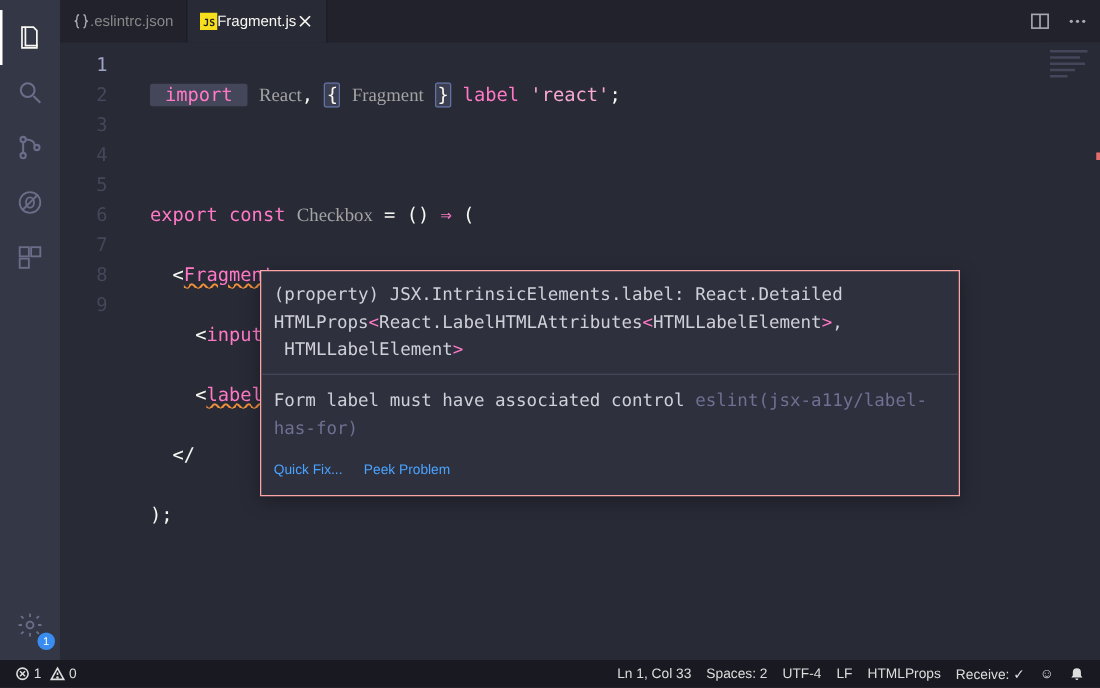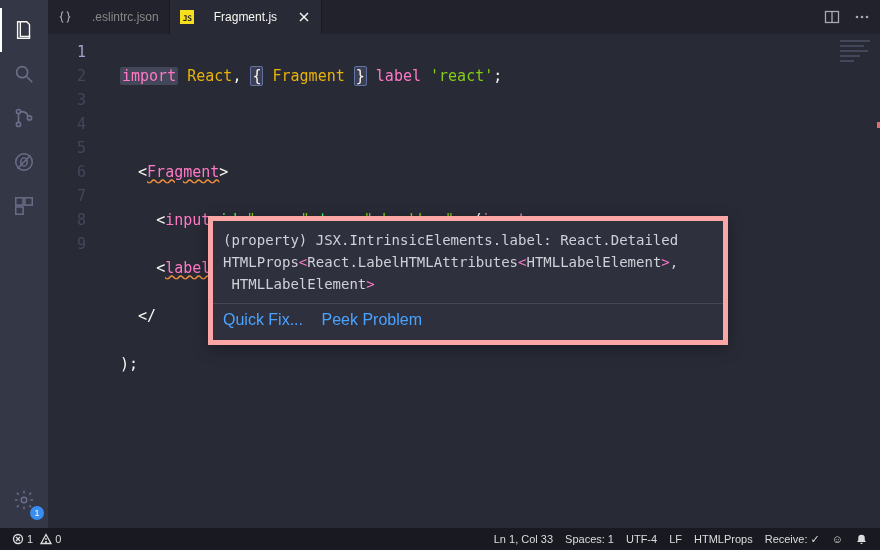--- a/index.html
+++ b/index.html
@@ -61,21 +61,21 @@
   .tab-bar {
     height: 34px;
     background: #21222c;
     display: flex;
     align-items: stretch;
   }
   .tab {
     display: flex;
     align-items: center;
     padding: 0 10px;
-    gap: 20px;
+    gap: 0;
     color: #888;
     border-right: 1px solid #191a21;
     cursor: pointer;
     font-size: 12px;
   }
   .tab.active {
     background: #282a36;
     color: #f8f8f2;
   }
   .tab-icon { width: 14px; height: 14px; display: flex; align-items:center; justify-content:center; }
@@ -113,28 +113,28 @@
     position: absolute;
     left: 72px; top: 6px;
     white-space: pre;
     color: #f8f8f2;
   }
   .code-block .ln { height: 24px; position: relative; }
   .hl-line { position:absolute; left:0; right:0; top:0; height:24px; background:rgba(255,255,255,0.03); z-index:-1; }
 
   
   .kw   { color: #ff79c6; }
-  .ident{ color: #eab308; }
-  .str  { color: #84cc16; }
+  .ident{ color: #a3a3a3; font-family: Liberation Serif, serif; }
+  .str  { color: #f9a8d4; }
   .tag  { color: #ff79c6; }
   .attr { color: #50fa7b; }
   .punct{ color: #f8f8f2; }
   .arrow{ color: #ff79c6; }
   .selbr { background: #3c3f52; border:1px solid #6272a4; padding:0 1px; border-radius:2px; }
-  .hlimport { background:#44475a; border-radius:2px; padding:0 2px; }
+  .hlimport { background:#44475a; border-radius:2px; padding:0 12px; }
   .sq-under { text-decoration-line: underline; text-decoration-style: wavy; text-decoration-color:#f08f3c; }
 
   .minimap {
     position: absolute;
     right: 0; top: 0;
     width: 46px; height: 100%;
     background: #282a36;
   }
   .minimap-stripe {
     position: absolute;
@@ -145,23 +145,23 @@
   }
   .overview {
     position: absolute;
     right: 0; top: 0; width: 15px; height: 100%;
   }
 
   
   .hover-box {
     position: absolute;
     left: 160px; top: 182px;
-    width: 520px;
+    width: 560px;
     background: #2e303e;
-    border: 5px solid #fca5a5;
+    border: 1px solid #fca5a5;
     box-shadow: 0 4px 14px rgba(0,0,0,0.35);
     font-family: 'Consolas','Menlo',monospace;
     font-size: 14px;
     z-index: 50;
   }
   .hover-sig {
     padding: 8px 10px;
     line-height: 22px;
     color: #d0d0d8;
     white-space: pre-wrap;
@@ -169,21 +169,21 @@
   .hover-div { height: 1px; background: #44475a; }
   .hover-msg {
     padding: 10px 10px 6px;
     color: #d0d0d8;
     line-height: 22px;
   }
   .hover-msg .rule { color: #6e7191; }
   .hover-links {
     padding: 4px 10px 8px;
     font-family: 'Segoe UI', Arial, sans-serif;
-    font-size: 16px;
+    font-size: 11px;
   }
   .hover-links a {
     color: #4aa3ff;
     cursor: pointer;
     margin-right: 14px;
   }
 
   
   .status-bar {
     height: 22px;
@@ -309,33 +309,37 @@
         <div>5</div>
         <div>6</div>
         <div>7</div>
         <div>8</div>
         <div>9</div>
       </div>
 
       <div class="code-block">
 <div class="ln"><div class="hl-line"></div><span class="kw hlimport">import</span> <span class="ident">React</span><span class="punct">, </span><span class="punct selbr">{</span> <span class="ident">Fragment</span> <span class="punct selbr">}</span><span class="kw"> label </span><span class="str">'react'</span><span class="punct">;</span></div>
 <div class="ln"></div>
+<div class="ln"><span class="kw">export</span> <span class="kw">const</span> <span class="ident">Checkbox</span><span class="punct"> = () </span><span class="arrow">⇒</span><span class="punct"> (</span></div>
 <div class="ln">  <span class="punct">&lt;</span><span class="tag sq-under">Fragment</span><span class="punct">&gt;</span></div>
 <div class="ln">    <span class="punct">&lt;</span><span class="tag">input</span> <span class="attr">id</span><span class="kw">=</span><span class="str">"promo"</span> <span class="attr">type</span><span class="kw">=</span><span class="str">"checkbox"</span><span class="punct">&gt;&lt;/</span><span class="tag">input</span><span class="punct">&gt;</span></div>
 <div class="ln">    <span class="punct">&lt;</span><span class="tag sq-under">label</span><span class="punct">&gt;</span><span class="ident">Receive promotional offers?</span><span class="punct">&lt;/</span><span class="tag">label</span><span class="punct">&gt;</span></div>
 <div class="ln">  <span class="punct">&lt;/</span></div>
 <div class="ln"><span class="punct">);</span></div>
 <div class="ln"></div>
       </div>
 
       <div class="hover-box">
         <div class="hover-sig"><span>(property) JSX.IntrinsicElements.label: React.Detailed</span>
 <span>HTMLProps</span><span class="kw">&lt;</span><span>React.LabelHTMLAttributes</span><span class="kw">&lt;</span><span>HTMLLabelElement</span><span class="kw">&gt;</span><span>,</span>
 <span> HTMLLabelElement</span><span class="kw">&gt;</span></div>
         <div class="hover-div"></div>
+        <div class="hover-msg">
+          <span>Form label must have associated control</span> <span class="rule">eslint(jsx-a11y/label-has-for)</span>
+        </div>
         <div class="hover-links">
           <a>Quick Fix...</a>
           <a>Peek Problem</a>
         </div>
       </div>
 
       <div class="minimap">
         <div style="position:absolute;left:6px;top:6px;width:30px;height:2px;background:#44475a;"></div>
         <div style="position:absolute;left:6px;top:11px;width:24px;height:2px;background:#44475a;"></div>
         <div style="position:absolute;left:6px;top:16px;width:28px;height:2px;background:#44475a;"></div>
@@ -363,21 +367,21 @@
         <svg width="12" height="12" viewBox="0 0 12 12" fill="none" stroke="currentColor" stroke-width="1.3">
           <path d="M6 1.5l5 9H1z"></path>
           <line x1="6" y1="5" x2="6" y2="7"></line>
           <circle cx="6" cy="9" r="0.4" fill="currentColor"></circle>
         </svg>
       </span>
     <span>0</span>
   </div>
   <div class="spacer"></div>
   <div class="sb-item">Ln 1, Col 33</div>
-  <div class="sb-item">Spaces: 1</div>
+  <div class="sb-item">Spaces: 2</div>
   <div class="sb-item">UTF-4</div>
   <div class="sb-item">LF</div>
   <div class="sb-item">HTMLProps</div>
   <div class="sb-item">Receive: ✓</div>
   <div class="sb-item">☺</div>
   <div class="sb-item">
     <svg width="13" height="13" viewBox="0 0 16 16" fill="currentColor">
         <path d="M8 2a4 4 0 0 0-4 4v3l-1.5 2h11L12 9V6a4 4 0 0 0-4-4zM6.5 12a1.5 1.5 0 0 0 3 0h-3z"></path>
       </svg>
   </div>

